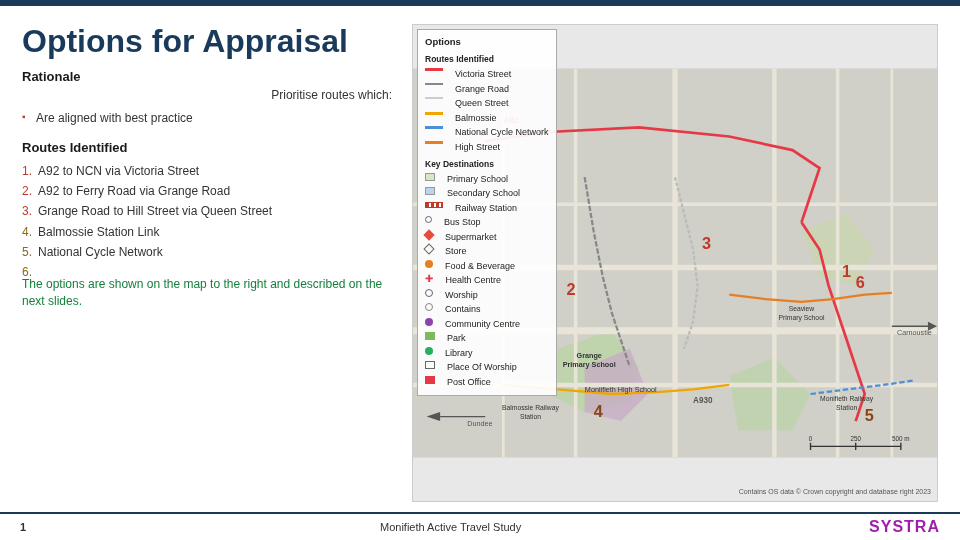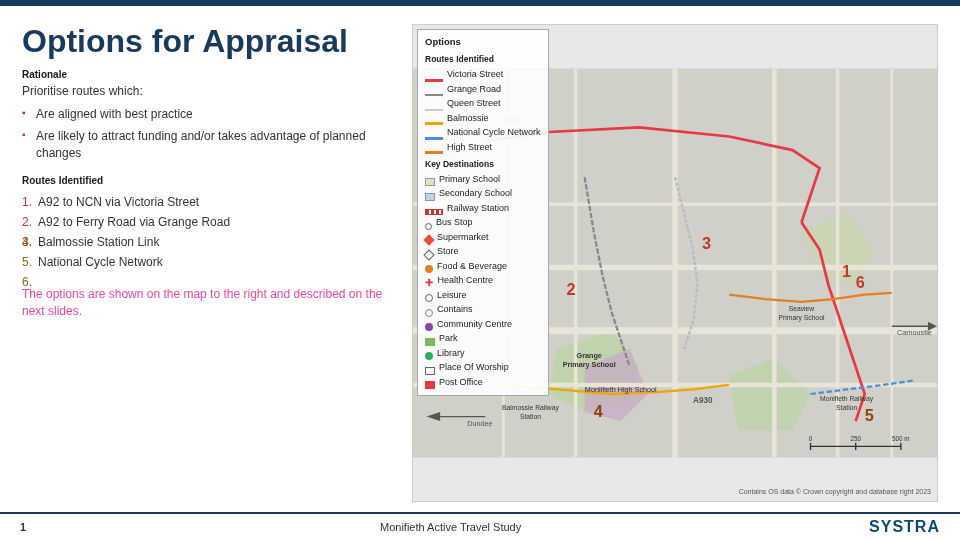--- a/index.html
+++ b/index.html
@@ -38,28 +38,29 @@
     }
     .page-title {
       font-size: 32px;
       font-weight: 700;
       color: #1a3a5c;
       margin-bottom: 10px;
       line-height: 1.1;
     }
     .section-label {
       font-weight: 700;
-      font-size: 10px;
+      font-size: 13px;
       color: #1a1a1a;
       margin-bottom: 4px;
     }
     .body-text {
       font-size: 12px;
       color: #333;
       margin-bottom: 4px;
+      text-align: right;
     }
     .bullet-list {
       list-style: none;
       margin: 4px 0 8px 0;
       padding: 0;
     }
     .bullet-list li {
       font-size: 12px;
       color: #333;
       padding-left: 14px;
@@ -93,21 +94,21 @@
       left: 0;
       top: 0;
       font-size: 12px;
     }
     .num-1, .num-2, .num-3 { color: #c0392b; }
     .num-4 { color: #8B6914; }
     .num-5 { color: #8B6914; }
     .num-6 { color: #8B6914; }
     .closing-text {
       font-size: 12px;
-      color: #ec4899;
+      color: #15803d;
       line-height: 1.4;
       margin-top: 4px;
     }
     .right-panel {
       flex: 1;
       position: relative;
       border: 1px solid #ccc;
       background: #e8e8e8;
       overflow: hidden;
       min-height: 0;
@@ -136,22 +137,22 @@
       margin-bottom: 2px;
     }
     .legend-subtitle {
       font-weight: 700;
       font-size: 8.5px;
       margin-top: 4px;
       margin-bottom: 2px;
     }
     .legend-item {
       display: flex;
-      align-items: flex-end;
-      gap: 4px;
+      align-items: flex-start;
+      gap: 12px;
       margin-bottom: 1px;
     }
     .legend-line {
       width: 18px;
       height: 3px;
       display: inline-block;
     }
     .legend-dot {
       width: 8px;
       height: 8px;
@@ -227,36 +228,36 @@
   <div class="content-area">
 
     <div class="left-panel">
       <h1 class="page-title">Options for Appraisal</h1>
 
       <div class="section-label">Rationale</div>
       <div class="body-text">Prioritise routes which:</div>
 
       <ul class="bullet-list">
         <li><span>Are aligned with best practice</span></li>
-        <li><span>Are likely to attract funding and/or takes advantage of planned changes</span></li>
       </ul>
 
       <div class="section-label">Routes Identified</div>
 
       <ol class="numbered-list">
         <li>
           <span class="num num-1">1.</span>
           <span>A92 to NCN via Victoria Street</span>
         </li>
         <li>
           <span class="num num-2">2.</span>
           <span>A92 to Ferry Road via Grange Road</span>
         </li>
         <li>
           <span class="num num-3">3.</span>
+          <span>Grange Road to Hill Street via Queen Street</span>
         </li>
         <li>
           <span class="num num-4">4.</span>
           <span>Balmossie Station Link</span>
         </li>
         <li>
           <span class="num num-5">5.</span>
           <span>National Cycle Network</span>
         </li>
         <li>
@@ -408,21 +409,21 @@
         <div class="legend-item">
           <span class="legend-dot" style="background:#e67e22;"></span>
           <span>Food &amp; Beverage</span>
         </div>
         <div class="legend-item">
           <span style="font-size:10px;color:#e63946;line-height:1;">✚</span>
           <span>Health Centre</span>
         </div>
         <div class="legend-item">
           <span class="legend-dot" style="background:transparent;border:1.5px solid #666;"></span>
-          <span>Leisure</span>
+          <span>Worship</span>
         </div>
         <div class="legend-item">
           <span class="legend-dot" style="background:transparent;border:1.5px solid #888;"></span>
           <span>Contains</span>
         </div>
         <div class="legend-item">
           <span class="legend-dot" style="background:#8e44ad;"></span>
           <span>Community Centre</span>
         </div>
         <div class="legend-item">
@@ -445,16 +446,16 @@
 
       
       <div class="map-copyright">Contains OS data © Crown copyright and database right 2023</div>
     </div>
   </div>
 
   <div class="footer">
     <div class="footer-page">1</div>
     <div class="footer-center">Monifieth Active Travel Study</div>
     <div class="footer-logo">
-      <span style="color:#0c4a6e;">SYSTRA</span>
+      <span style="color:#a21caf;">SYSTRA</span>
     </div>
   </div>
 </div>
 
 </body></html>

